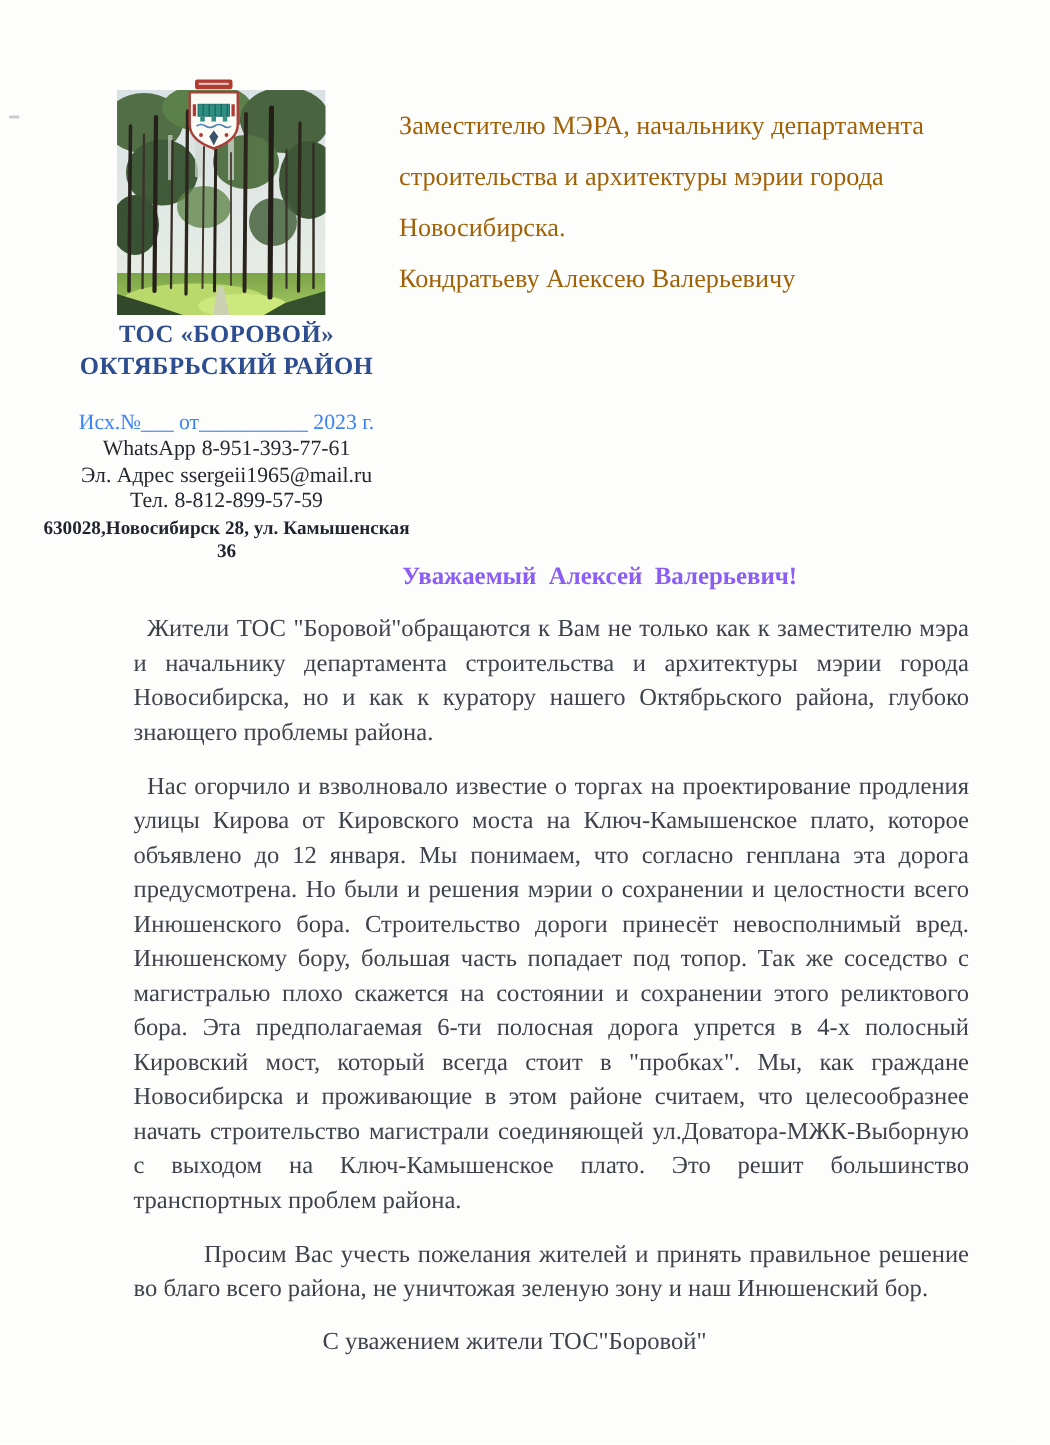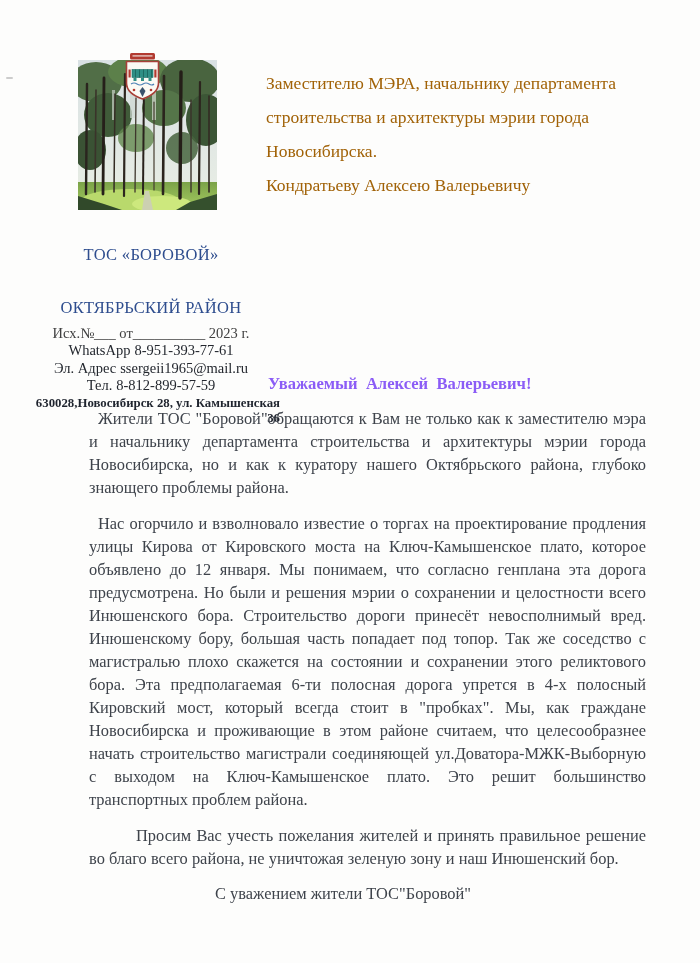--- a/index.html
+++ b/index.html
@@ -7,26 +7,26 @@
     position:relative;width:700px;height:963px;background:#fdfdfc;
     font-family:"Liberation Serif",serif;overflow:hidden;
   }
   .artifact{position:absolute;left:6px;top:77px;width:7px;height:2px;background:#cccccc;border-radius:1px;}
   .photo{position:absolute;left:78px;top:60px;width:139px;height:150px;}
   .photo svg{display:block;width:100%;height:100%;}
   .emblem{position:absolute;left:122px;top:52px;width:41px;height:50px;}
   .emblem svg{display:block;width:100%;height:100%;}
 
   .org{position:absolute;left:22px;top:212px;width:258px;text-align:center;}
-  .org-line{font-weight:400;color:#2e4d8e;font-size:16.5px;line-height:21px;letter-spacing:.3px;margin-top:32px;}
-  .ref{font-size:14.5px;margin-top:7px;color:#404040;}
+  .org-line{font-weight:700;color:#2e4d8e;font-size:16.5px;line-height:21px;letter-spacing:.3px;}
+  .ref{font-size:14.5px;margin-top:20px;color:#3b82f6;}
   .contact{font-size:14.5px;line-height:17.5px;color:#23272e;}
   .contact .lbl{margin-right:4px;}
   .contact b{font-weight:400;}
-  .addr{font-size:12.8px;font-weight:700;margin-top:1px;color:#1f242e;text-align:right;}
+  .addr{font-size:12.8px;font-weight:700;margin-top:1px;color:#1f242e;}
 
   .recipient{position:absolute;left:266px;top:66px;width:408px;font-size:17.5px;color:#a16207;}
   .recip-line{line-height:34px;white-space:pre-wrap;}
 
   .letter{position:absolute;left:89px;top:374px;width:557px;font-size:16.4px;color:#3e434b;}
   .salutation{font-weight:700;padding-left:179px;white-space:pre-wrap;font-size:16.6px;color:#8b5cf6;}
   .para{margin:13px 0 0 0;text-align:justify;line-height:23px;text-indent:9px;}
   .para.p3{text-indent:47px;}
   .closing{margin-top:14px;margin-left:126px;}
 </style>

